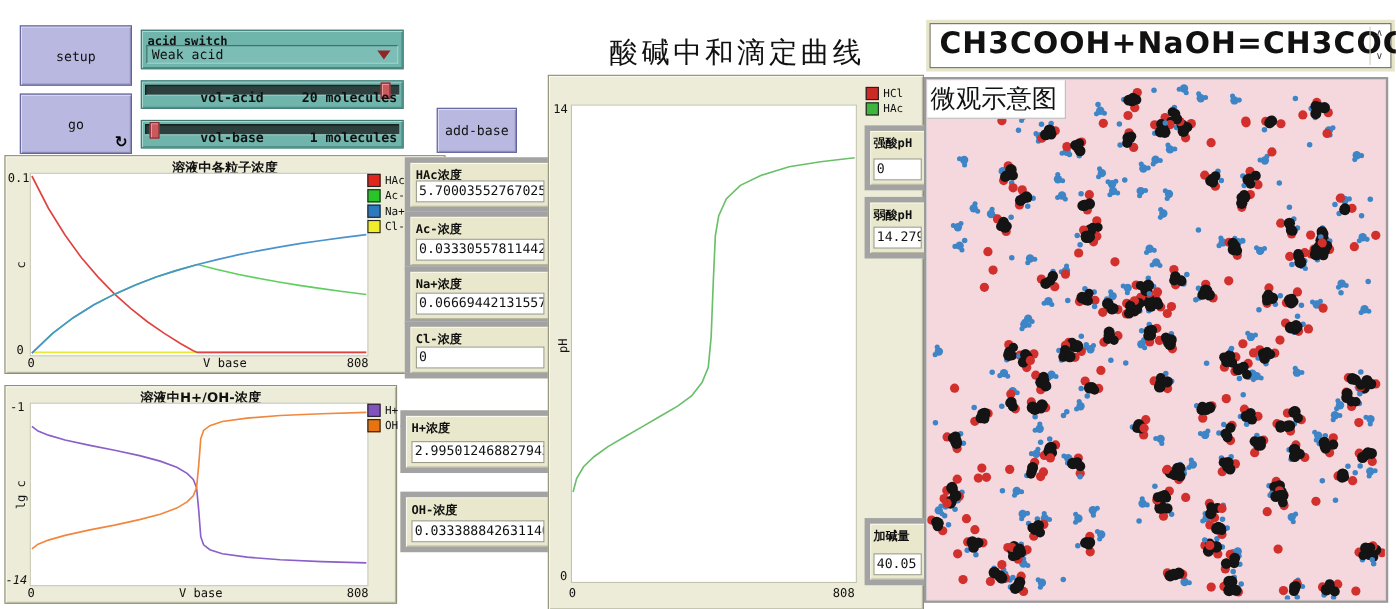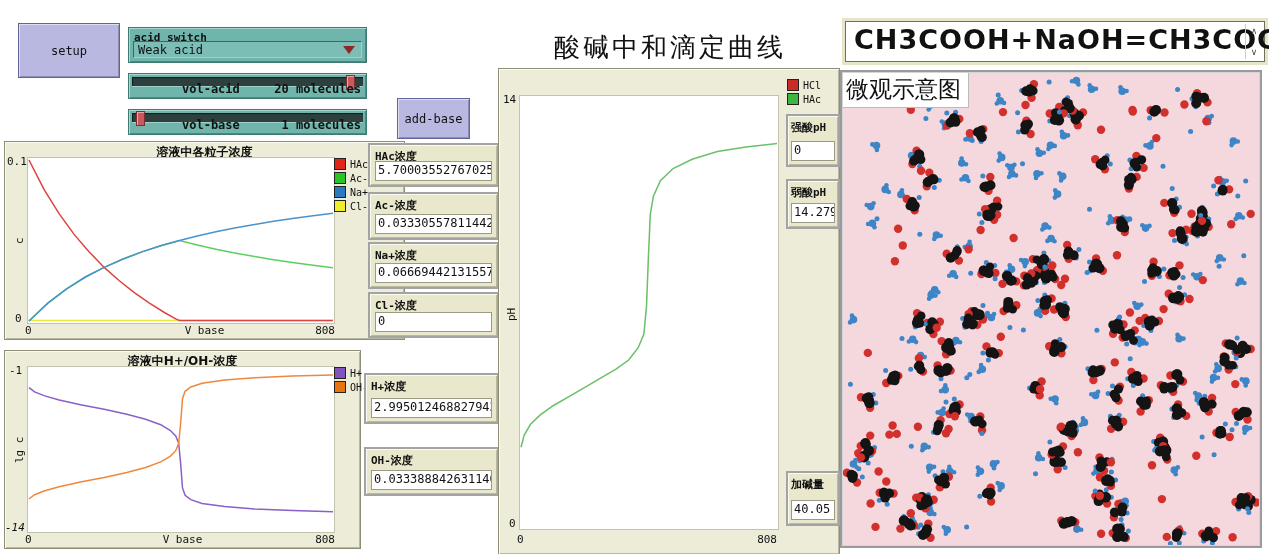--- a/index.html
+++ b/index.html
@@ -21,21 +21,21 @@
         font:12px "DejaVu Sans Mono",monospace;padding:0 4px;display:flex;align-items:center;}
   .chooser-tri{position:absolute;right:6px;top:4px;width:0;height:0;
         border-left:6px solid transparent;border-right:6px solid transparent;border-top:8px solid #8f2727;}
   .slider-track{position:absolute;left:3px;right:3px;top:3px;height:9px;background:#2d403e;
         box-shadow:inset 1px 1px 1px #121c1a, 0 1px 0 #9ed0c9;}
   .slider-handle{position:absolute;top:-2px;width:7px;height:13px;background:#c9595e;
         border:1px solid #7d2f33;box-shadow:inset 1px 1px 0 #eda3a6;}
   .slider-label{position:absolute;left:5px;bottom:2px;font:bold 12px "DejaVu Sans Mono",monospace;margin-left:48px;}
   .slider-value{position:absolute;right:5px;bottom:2px;font:bold 12px "DejaVu Sans Mono",monospace;}
   
-  .monitor{position:absolute;background:#e9e8cd;border:2px solid #a3a3a3;
+  .monitor{position:absolute;background:#e9e8cd;border:5px solid #a3a3a3;
         box-shadow:inset 1px 1px 0 #fbfaef, inset -1px -1px 0 #b9b8a0;}
   .mlabel{position:absolute;left:5px;top:4px;font:bold 11px "DejaVu Sans Mono",monospace;white-space:nowrap;}
   .mvalue{position:absolute;left:5px;right:5px;bottom:4px;height:16px;background:#fff;
         border:1px solid #9a9a86;font:12px "DejaVu Sans Mono",monospace;
         padding:1px 2px;overflow:hidden;white-space:nowrap;}
   
   .plot{position:absolute;background:#edecd8;border:1px solid #8f8f78;
         box-shadow:inset 1px 1px 0 #fbfaef, inset -1px -1px 0 #b9b8a0;}
   .plot-title{position:absolute;left:0;right:0;top:2px;text-align:center;
         font:bold 12px "DejaVu Sans",sans-serif;}
@@ -63,20 +63,24 @@
   .micro-label{position:absolute;left:1px;top:1px;background:#fff;padding:1px 7px 2px 3px;
         font:23px "DejaVu Serif",serif;border-right:1px solid #bbb;border-bottom:1px solid #bbb;}
 </style>
 </head>
 <body>
 
 <div id="screen">
 
   <div class="btn" style="left:18px;top:23px;width:100px;height:53px;">
     <span>setup</span>
+  </div>
+  <div class="btn" style="left:18px;top:85px;width:100px;height:53px;">
+    <span>go</span>
+    <span class="go-ico">↻</span>
   </div>
 
   <div class="teal" style="left:128px;top:27px;width:237px;height:34px;">
     <div class="chooser-label">acid_switch</div>
     <div class="chooser-box">
       <span>Weak acid</span>
       <span class="chooser-tri"></span>
     </div>
   </div>
 

